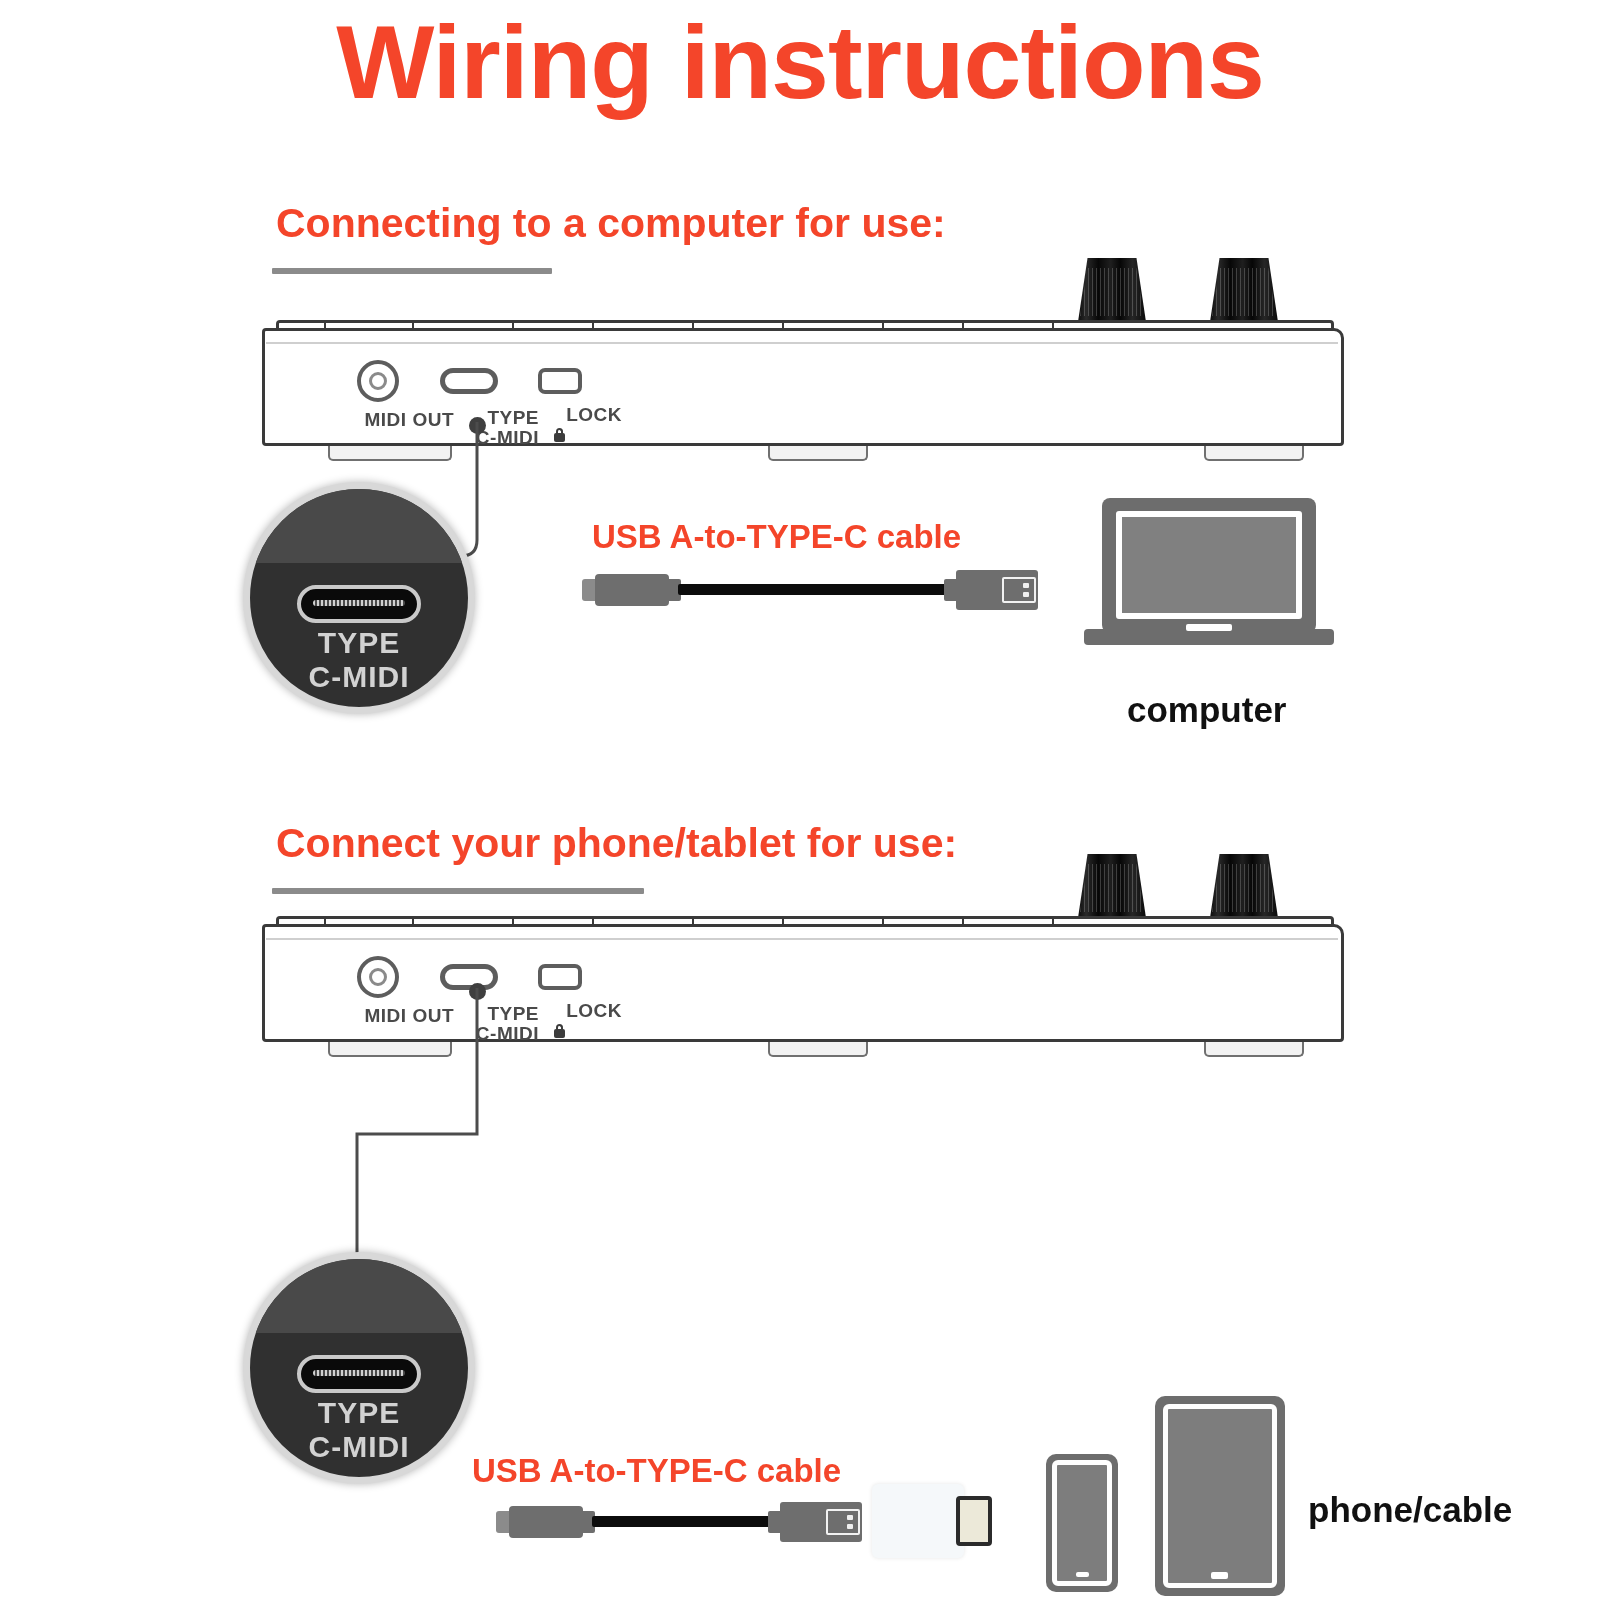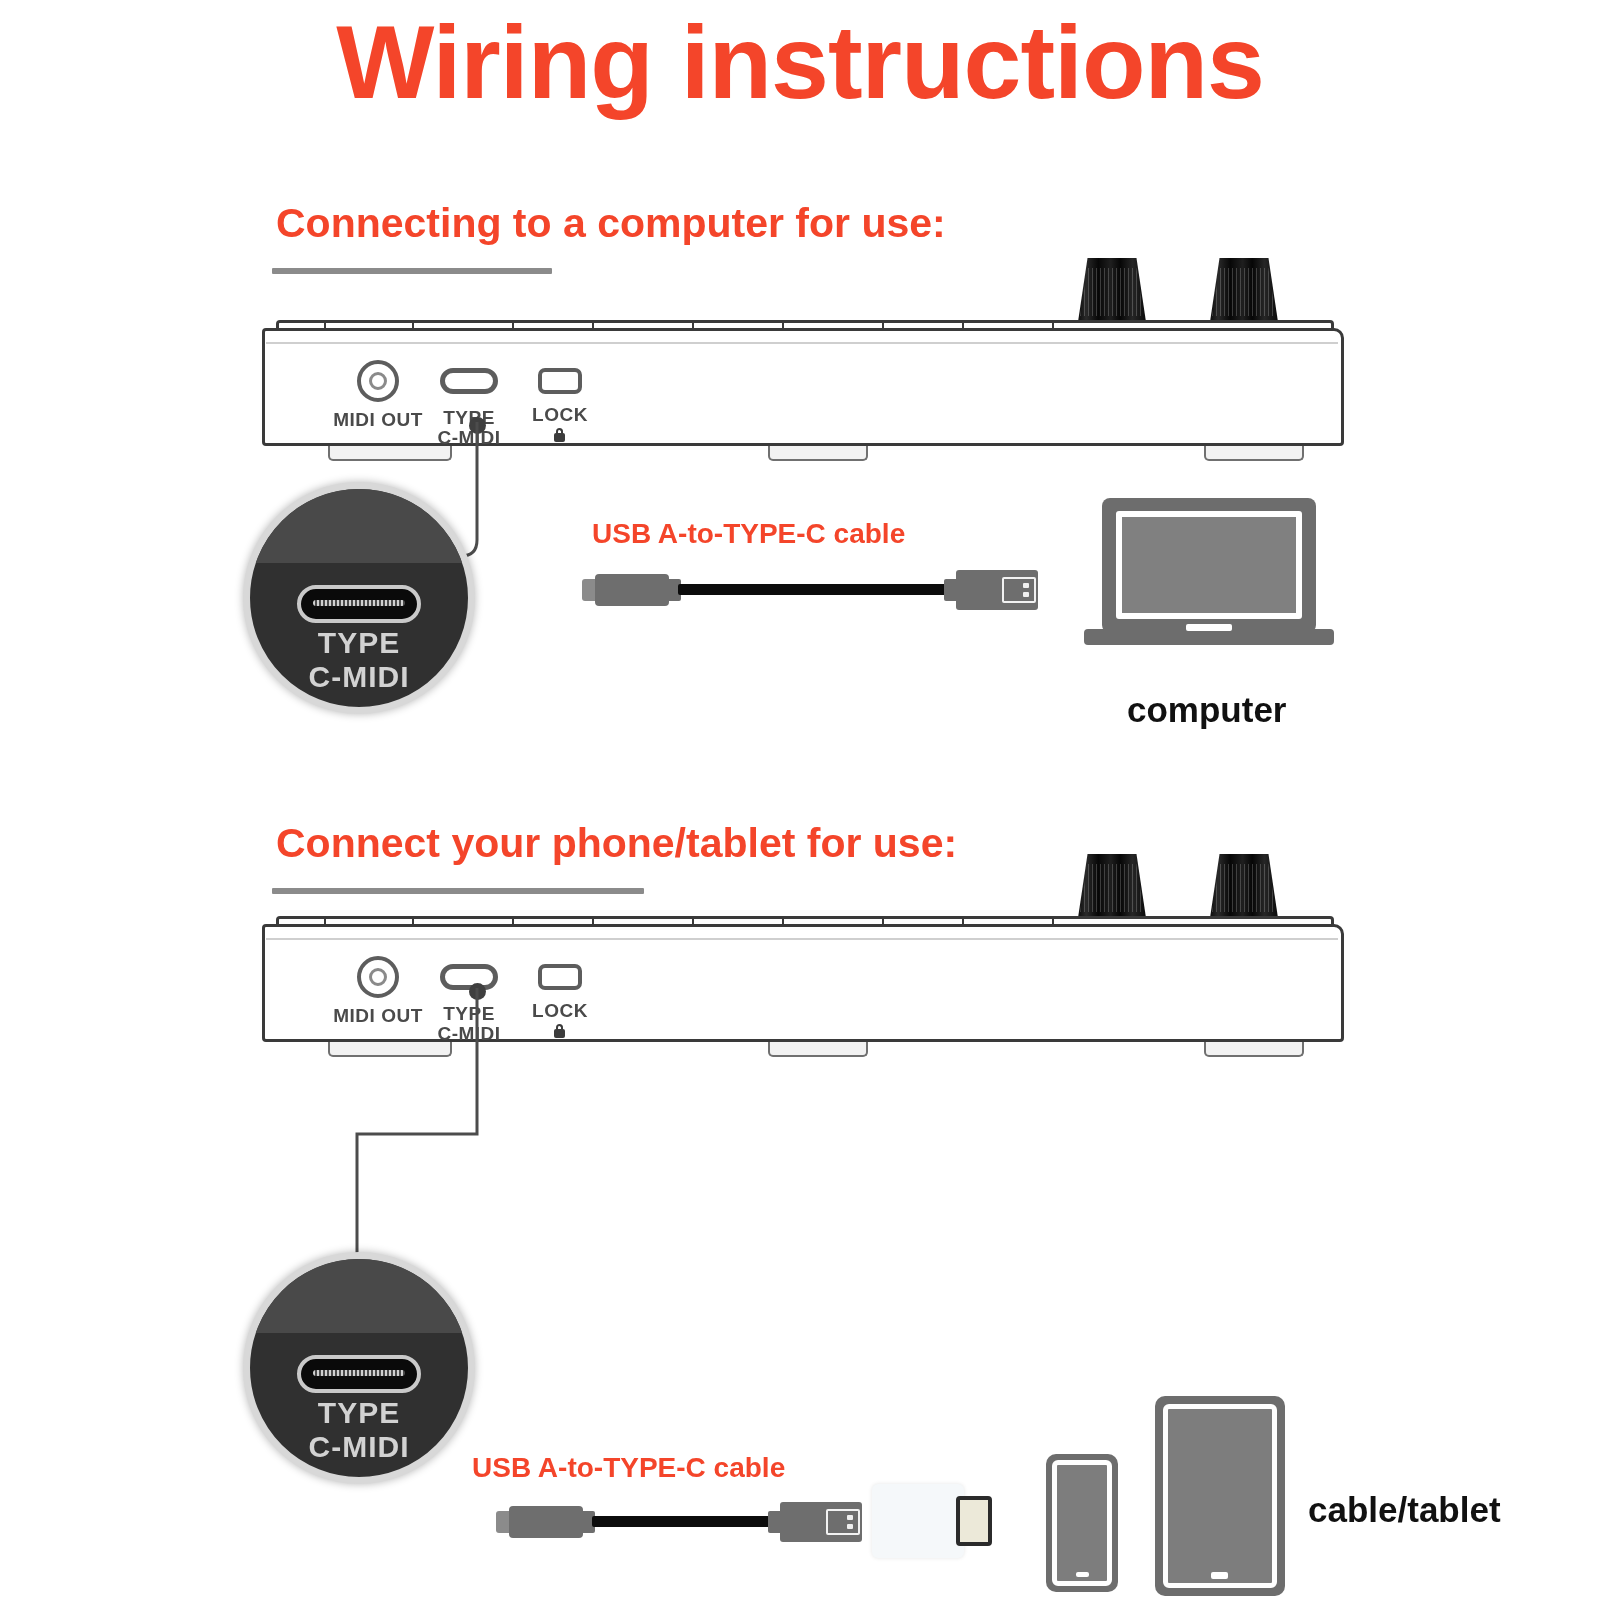--- a/index.html
+++ b/index.html
@@ -13,21 +13,21 @@
     font-size:104px;font-weight:bold;letter-spacing:-1px;
     color:#f4452a;line-height:1.05;white-space:nowrap;
   }
   .section-heading{
     font-size:41px;font-weight:bold;color:#f4452a;white-space:nowrap;
   }
   .section-rule{
     background:#8b8b8b;height:6px;border-radius:1px;
   }
   .cable-label{
-    font-size:28px;font-weight:bold;color:#f4452a;white-space:nowrap;
+    font-size:33px;font-weight:bold;color:#f4452a;white-space:nowrap;
   }
   .device-label{
     font-size:35px;font-weight:bold;color:#111111;white-space:nowrap;
   }
 
   
   .keyboard{width:1090px;height:180px;}
   .kb-face{
     position:absolute;left:0;top:38px;width:1082px;height:118px;
     border:3px solid #3a3a3a;border-radius:4px 10px 4px 4px;background:#ffffff;
@@ -60,21 +60,21 @@
   .port-typec{
     position:absolute;width:58px;height:26px;border-radius:13px;
     border:5px solid #5d5d5d;box-sizing:border-box;background:#fff;
   }
   .port-lock{
     position:absolute;width:44px;height:26px;border-radius:7px;
     border:4px solid #5d5d5d;box-sizing:border-box;background:#fff;
   }
   .port-text{
     position:absolute;font-size:19px;font-weight:bold;color:#4a4a4a;
-    text-align:center;line-height:1.06;letter-spacing:.5px;white-space:pre-line;
+    text-align:right;line-height:1.06;letter-spacing:.5px;white-space:pre-line;
   }
   .lock-glyph{
     position:absolute;width:11px;height:9px;background:#3c3c3c;border-radius:2px;
   }
   .lock-glyph::before{
     content:"";position:absolute;left:2px;top:-5px;width:7px;height:6px;
     border:2px solid #3c3c3c;border-bottom:none;border-radius:4px 4px 0 0;
     box-sizing:border-box;
   }
 
@@ -363,14 +363,14 @@
     <div class="slab-screen" style="left:6px;top:6px;width:60px;height:126px;"></div>
     <div class="slab-btn" style="left:30px;top:118px;width:13px;height:5px;"></div>
   </div>
 
   <div class="abs" style="left:1155px;top:1396px;width:130px;height:200px;">
     <div class="slab" style="left:0;top:0;width:130px;height:200px;"></div>
     <div class="slab-screen" style="left:8px;top:8px;width:114px;height:184px;"></div>
     <div class="slab-btn" style="left:56px;top:176px;width:17px;height:7px;"></div>
   </div>
 
-  <div class="abs device-label" style="left:1308px;top:1490px;">cable/tablet</div>
+  <div class="abs device-label" style="left:1308px;top:1490px;">phone/cable</div>
 </div>
 
 </body></html>

